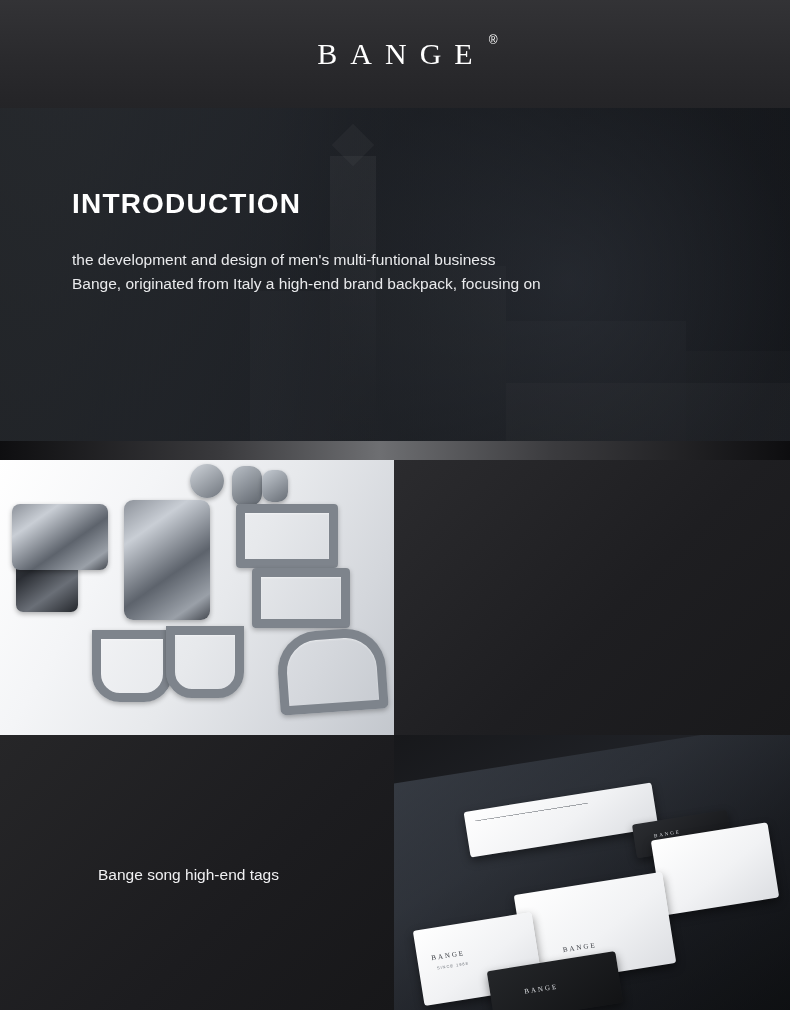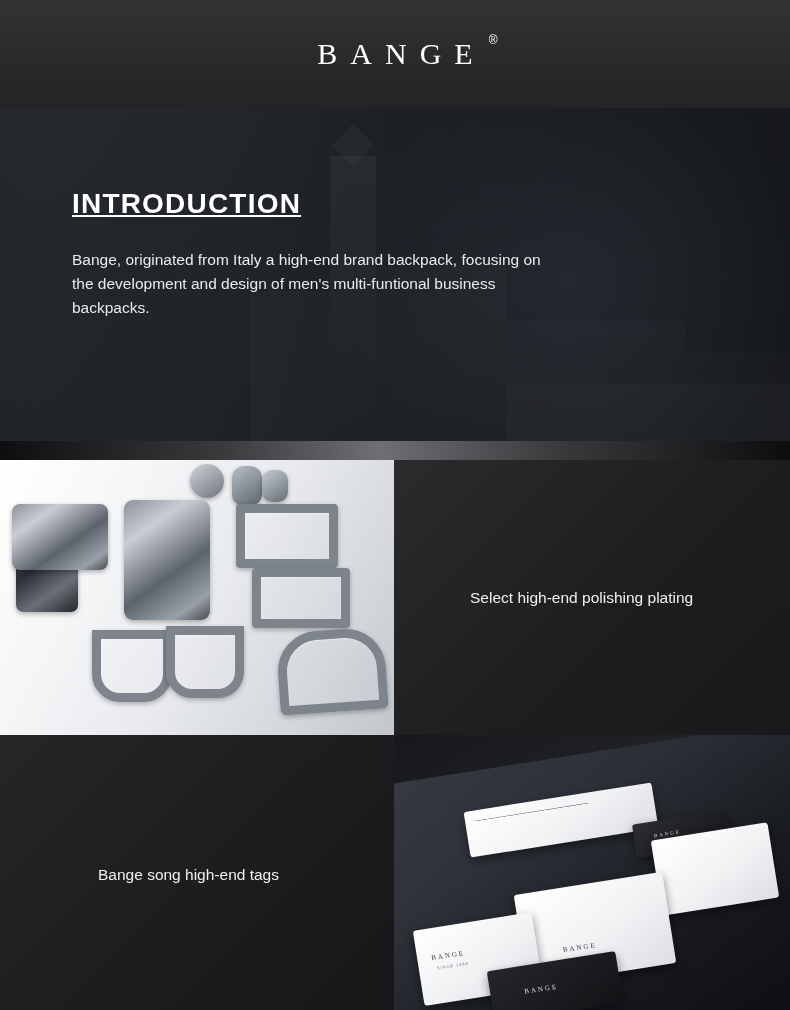--- a/index.html
+++ b/index.html
@@ -102,21 +102,20 @@
     left: 72px;
     top: 80px;
     right: 60px;
   }
   .intro-title {
     color: #ffffff;
     font-size: 28px;
     font-weight: bold;
     letter-spacing: 1.2px;
     margin: 0 0 28px 0;
-    text-decoration: underline;
   }
   .intro-text {
     color: #e9eaec;
     font-size: 15.5px;
     line-height: 24px;
     margin: 0;
     max-width: 545px;
     font-weight: 400;
   }
   .intro-text .line { display: block; }
@@ -278,23 +277,22 @@
       <div class="sil sil-block-b"></div>
       <div class="sil sil-block-c"></div>
       <div class="sil sil-block-d"></div>
       <div class="sil sil-arch"></div>
     </div>
     <div class="intro-veil"></div>
 
     <div class="intro-content">
       <h1 class="intro-title">INTRODUCTION</h1>
       <p class="intro-text">
+        <span class="line">the development and design of men's multi-funtional business</span>
         <span class="line">Bange, originated from Italy a high-end brand backpack, focusing on</span>
-        <span class="line">the development and design of men's multi-funtional business</span>
-        <span class="line">backpacks.</span>
       </p>
     </div>
   </div>
 
   <div class="divider-strip"></div>
 
   <div class="panel-row">
     <div class="panel panel-photo-metal">
       <div class="metal-sheet"></div>
       <div class="stud-1"></div>
@@ -305,21 +303,20 @@
       <div class="mh buckle-b"></div>
       <div class="ring sq-1"></div>
       <div class="ring sq-2"></div>
       <div class="ring d-1"></div>
       <div class="ring d-2"></div>
       <div class="ring tri-1"></div>
     </div>
 
     <div class="panel panel-text-dark">
       <div class="copy">
-        <div>Select high-end polishing plating</div>
       </div>
     </div>
   </div>
 
   <div class="panel-row">
     <div class="panel panel-text-dark2">
       <div class="copy">
         <div>Bange song high-end tags</div>
       </div>
     </div>

